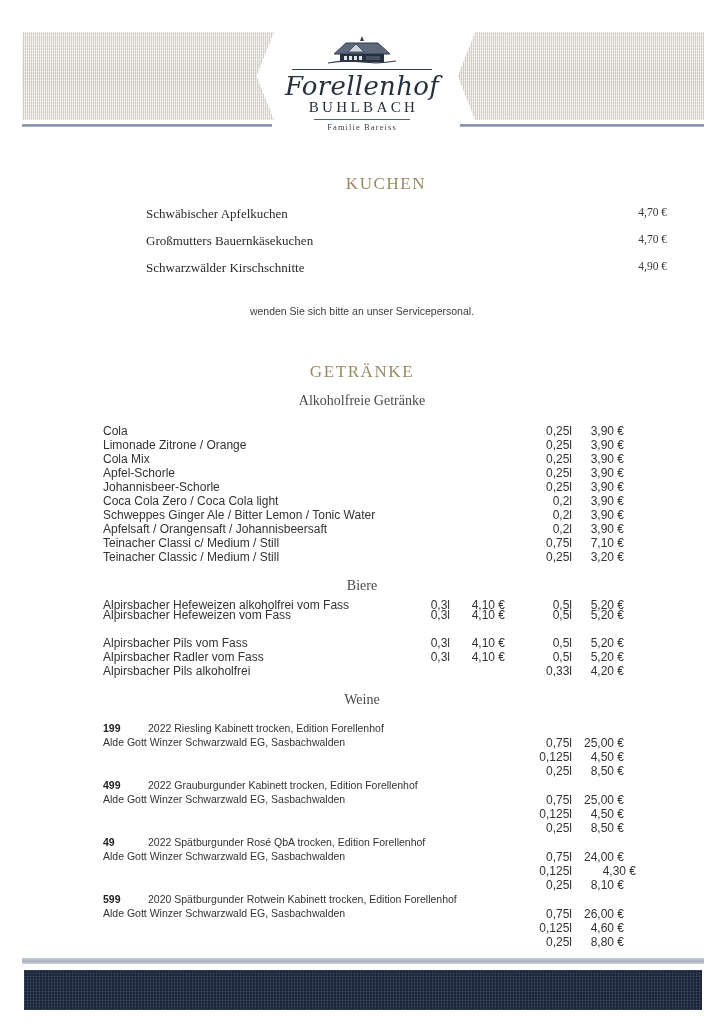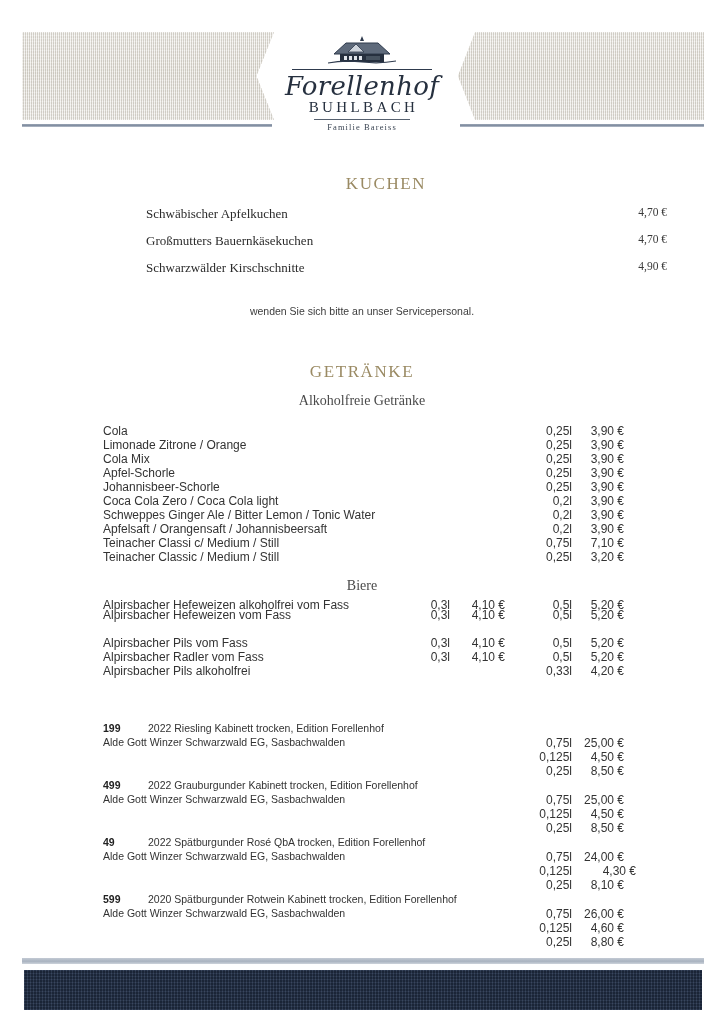--- a/index.html
+++ b/index.html
@@ -348,20 +348,21 @@
     <span class="prc" style="left:352px;width:50px;">4,10 €</span>
     <span class="vol" style="left:425px;width:44px;">0,5l</span>
     <span class="prc" style="left:471px;width:50px;">5,20 €</span>
   </div>
   <div class="drink-row" style="top:664px;">
     <span class="dname">Alpirsbacher Pils alkoholfrei</span>
     <span class="vol" style="left:425px;width:44px;">0,33l</span>
     <span class="prc" style="left:471px;width:50px;">4,20 €</span>
   </div>
 
+  <div class="sub-title" style="top:692px;">Weine</div>
 
   <div class="wine-num" style="top:722px;">199</div>
   <div class="wine-desc" style="top:722px;">2022 Riesling Kabinett trocken, Edition Forellenhof</div>
   <div class="wine-producer" style="top:736px;">Alde Gott Winzer Schwarzwald EG, Sasbachwalden</div>
   <div class="drink-row" style="top:736px;">
     <span class="vol" style="left:425px;width:44px;">0,75l</span>
     <span class="prc" style="left:471px;width:50px;">25,00 €</span>
   </div>
   <div class="drink-row" style="top:750px;">
     <span class="vol" style="left:425px;width:44px;">0,125l</span>

